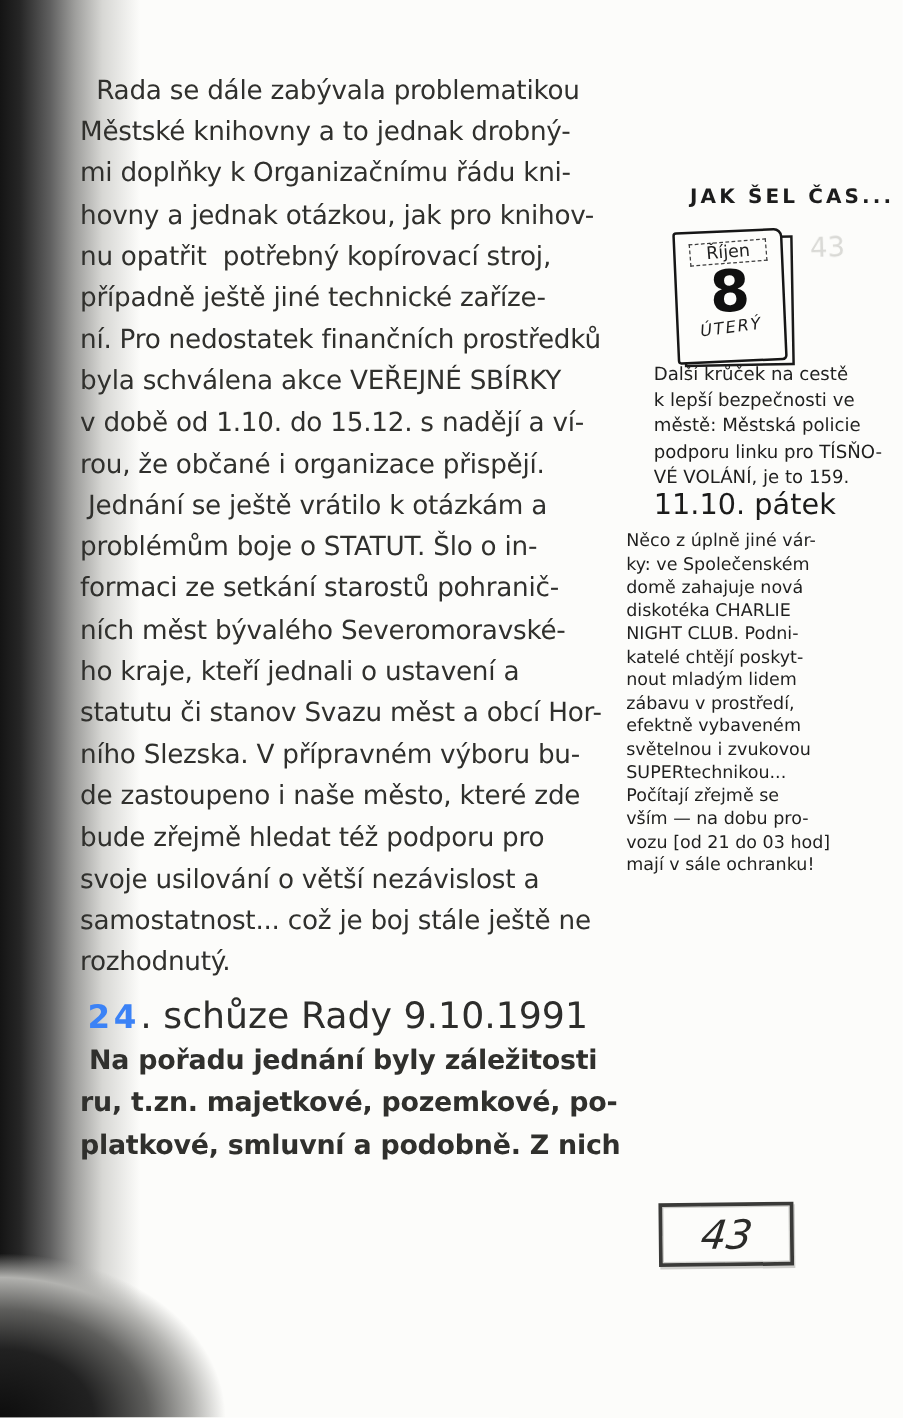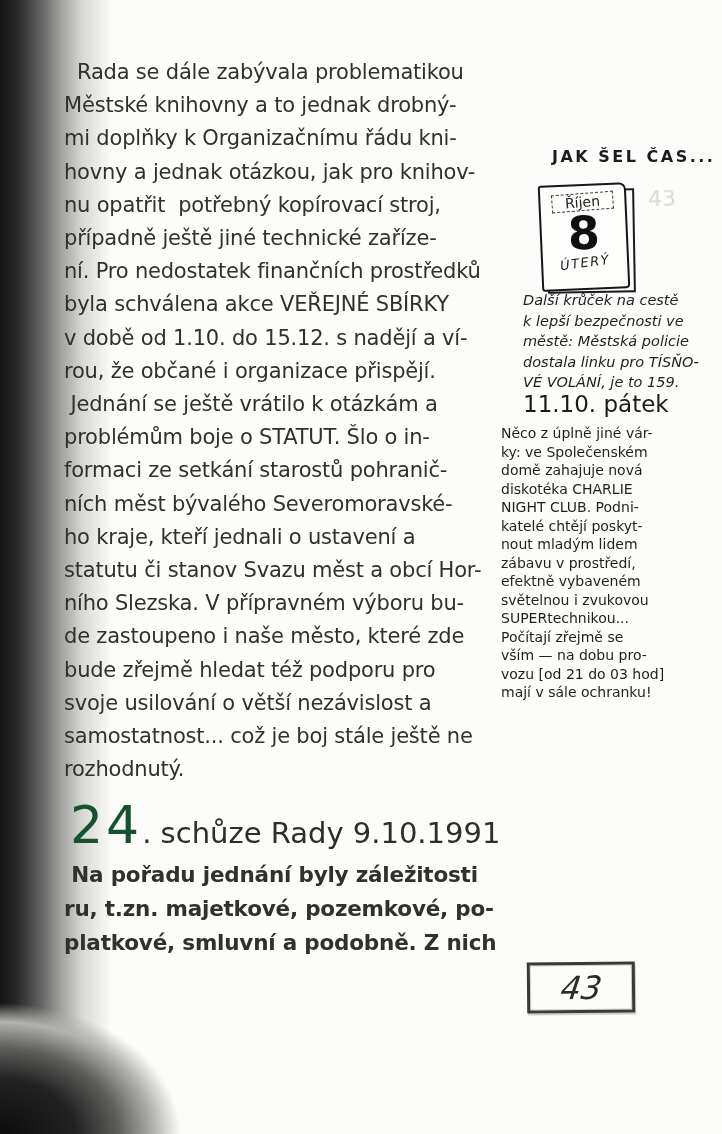--- a/index.html
+++ b/index.html
@@ -16,21 +16,21 @@
   }
   .gutter-corner {
     position:absolute; left:0; bottom:0; width:220px; height:160px;
     background:radial-gradient(ellipse 220px 160px at 0% 100%, #0d0d0d 0%, #212121 34%, #5e5e5c 54%, #b2b2af 70%, rgba(252,252,250,0) 82%);
   }
 
   
   .main-col { position:absolute; left:64px; top:56px; width:468px; color:#30302d; }
   .main-col .tline { white-space:pre; font-size:21px; line-height:33.2px; letter-spacing:-0.2px; }
   .heading { margin:9px 0 3px 6px; white-space:nowrap; }
-  .h-num  { font-size:52px; font-weight:normal; letter-spacing:3px; color:#14532d; }
+  .h-num  { font-size:26px; font-weight:bold; letter-spacing:3px; color:#3b82f6; }
   .h-rest { font-size:29px; color:#2d2d2b; }
   .para2 .tline { font-size:21.5px; line-height:34px;font-weight:bold; }
 
   
   .sb-title {
     position:absolute; left:552px; top:147px; font-size:16px; font-weight:bold;
     letter-spacing:2.5px; color:#1c1c1c; white-space:nowrap;
   }
   .cal-back {
     position:absolute; left:547px; top:189px; width:84px; height:100px;
@@ -41,21 +41,21 @@
     background:#fdfdfb; border:2.5px solid #161616; border-radius:3px 7px 4px 3px;
     transform:rotate(-2.5deg);
   }
   .cal-month {
     margin:7px auto 0; width:56px; text-align:center; font-size:14px; color:#222;
     border:1.5px dashed #3d3d3d; transform:rotate(-2deg); padding:0 2px; white-space:nowrap;
   }
   .cal-day { text-align:center; font-size:46px; font-weight:bold; line-height:42px; margin-top:1px; color:#101010; }
   .cal-weekday { text-align:center; font-size:13px; font-style:italic; letter-spacing:1.5px; transform:rotate(-5deg); margin-top:1px; color:#1d1d1d; white-space:nowrap; }
 
-  .sb-entry1 { position:absolute; left:523px; top:290px; color:#1f1f1e;font-style:italic; }
+  .sb-entry1 { position:absolute; left:523px; top:290px; color:#1f1f1e; }
   .sb-entry1 .tline { white-space:pre; font-size:14.5px; line-height:20.6px; }
   .sb-date  { position:absolute; left:523px; top:391px; font-size:23px; color:#1b1b1a; white-space:nowrap; }
   .sb-entry2 { position:absolute; left:501px; top:424px; color:#1f1f1e; }
   .sb-entry2 .tline { white-space:pre; font-size:14px; line-height:18.5px; }
 
   .ghost-mark {
     position:absolute; left:648px; top:186px; font-size:22px; color:#bdbdb8;
     opacity:0.55; transform:rotate(-2deg); filter:blur(0.4px);
   }
 
@@ -117,21 +117,21 @@
     <div class="cal-day">8</div>
     <div class="cal-weekday">ÚTERÝ</div>
   </div>
 
   <div class="ghost-mark">43</div>
 
   <div class="sb-entry1">
       <div class="tline">Další krůček na cestě</div>
       <div class="tline">k lepší bezpečnosti ve</div>
       <div class="tline">městě: Městská policie</div>
-      <div class="tline">dostala linku pro TÍSŇO-</div>
+      <div class="tline">podporu linku pro TÍSŇO-</div>
       <div class="tline">VÉ VOLÁNÍ, je to 159.</div>
     </div>
   <div class="sb-date">11.10. pátek</div>
   <div class="sb-entry2">
       <div class="tline">Něco z úplně jiné vár-</div>
       <div class="tline">ky: ve Společenském</div>
       <div class="tline">domě zahajuje nová</div>
       <div class="tline">diskotéka CHARLIE</div>
       <div class="tline">NIGHT CLUB. Podni-</div>
       <div class="tline">katelé chtějí poskyt-</div>

